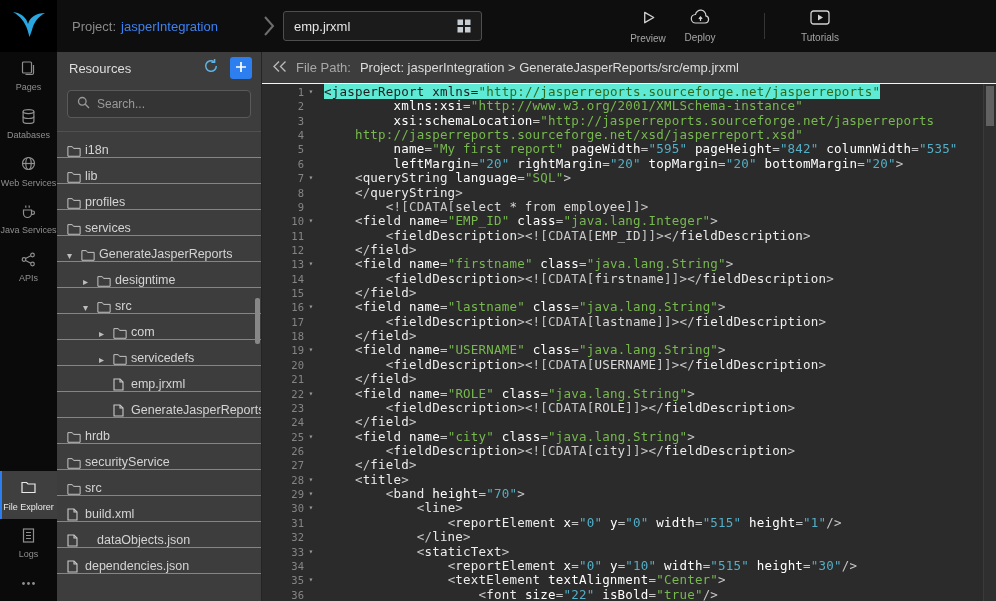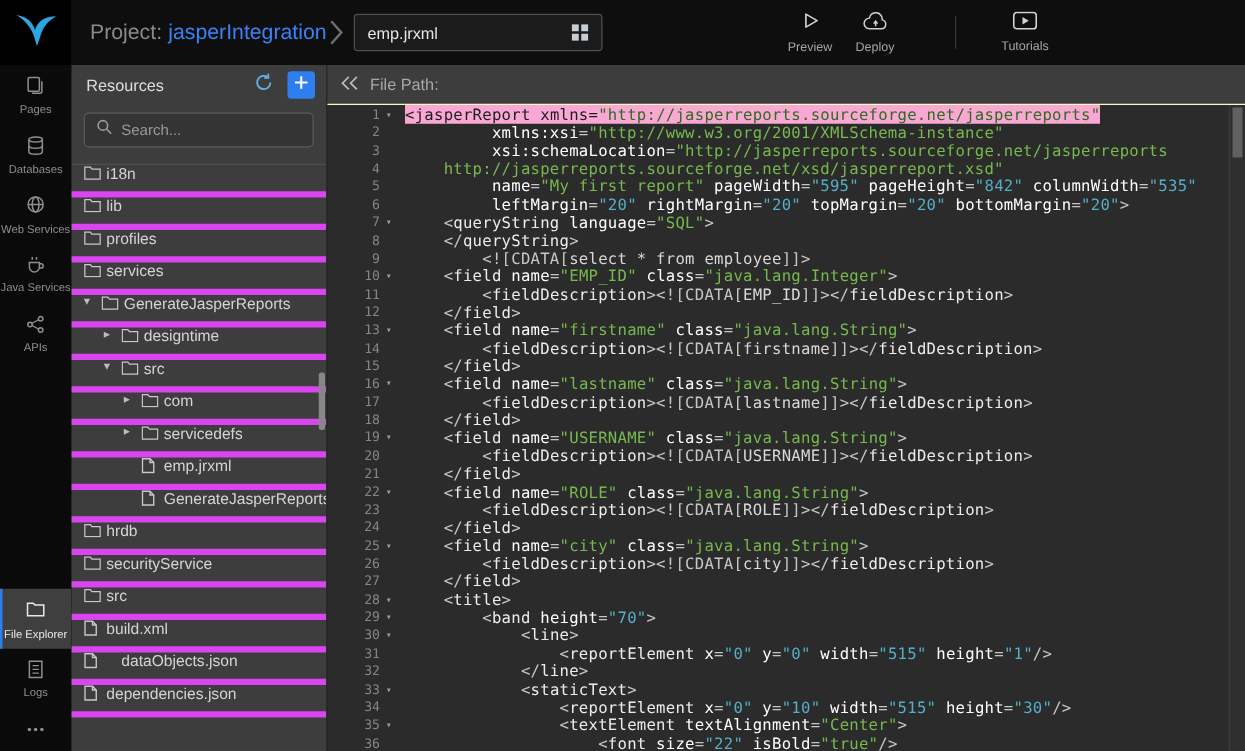--- a/index.html
+++ b/index.html
@@ -5,21 +5,21 @@
   *{margin:0;padding:0;box-sizing:border-box}
   html,body{width:996px;height:601px;overflow:hidden;background:#0a0a0a;
     font-family:"Liberation Sans","DejaVu Sans",sans-serif}
   body{position:relative}
 
   
   .topbar{position:absolute;left:0;top:0;width:996px;height:52px;background:#0e0e0e;z-index:6}
   .logo{position:absolute;left:0;top:0;width:57px;height:52px;background:#000;
     display:flex;align-items:center;justify-content:center;cursor:pointer}
   .project{position:absolute;left:72px;top:0;height:52px;display:flex;align-items:center;
-    font-size:17px;white-space:nowrap}
+    font-size:13px;white-space:nowrap}
   .project .plabel{color:#8a8a8a}
   .project .pname{color:#3b82f6;margin-left:5px}
   .tb-chev{position:absolute;left:263px;top:15px}
   .file-select{position:absolute;left:283px;top:11px;width:199px;height:30px;background:#1b1b1b;
     border:1px solid #4e4e4e;border-radius:3px;display:flex;align-items:center;
     padding:0 10px;cursor:pointer}
   .fs-value{color:#e6e6e6;font-size:13px;flex:1}
   .fs-grid{display:flex;align-items:center}
   .actions{position:absolute;left:622px;top:0;height:52px;display:flex;align-items:center}
   .action{width:52px;height:52px;display:flex;flex-direction:column;align-items:center;
@@ -44,21 +44,21 @@
   .res-refresh{display:flex;align-items:center;margin-right:11px;cursor:pointer}
   .res-add{width:22px;height:22px;background:#2d7ff0;border-radius:3px;display:flex;
     align-items:center;justify-content:center;cursor:pointer}
   .search{margin:6px 10px 0;height:28px;background:#343434;border:1px solid #5a5a5a;
     border-radius:4px;display:flex;align-items:center;padding:0 9px;gap:7px}
   .search input{background:transparent;border:none;outline:none;color:#cfcfcf;font-size:12px;
     width:100%;font-family:"Liberation Sans","DejaVu Sans",sans-serif}
   .search input::placeholder{color:#999}
   .tree-gap{height:13px;border-bottom:1px solid #505050;margin-top:1px}
   .tree{width:100%}
-  .tree-row{height:26px;display:flex;align-items:flex-start;border-bottom:5px solid #d946ef;
+  .tree-row{height:26px;display:flex;align-items:flex-end;border-bottom:1px solid #d946ef;
     font-size:12.5px;color:#d4d4d4;cursor:pointer;white-space:nowrap;overflow:hidden}
   .arrow{width:14px;flex:none;font-size:10px;color:#bdbdbd;text-align:left}
   .ticon{width:18px;flex:none;display:flex;align-items:center}
   .tlabel{overflow:hidden}
   .tree-scroll{position:absolute;right:1px;top:246px;width:5px;height:46px;background:#878787;
     border-radius:2px;cursor:pointer}
 
   
   .main{position:absolute;left:262px;top:52px;right:0;bottom:0;background:#2b2b2b}
   .filepath{height:32px;background:#3d3d3d;border-bottom:1px solid #fef9c3;display:flex;
@@ -73,21 +73,21 @@
   .gnum{width:42px;text-align:right;color:#858585;font-size:10.5px}
   .gfold{width:14px;text-align:center;color:#9a9a9a;font-size:8px;cursor:pointer}
   .code{flex:1;padding:1px 14px 0 4px;overflow:hidden}
   .cline{height:14.36px;line-height:14.36px;font-size:12.5px;white-space:pre;letter-spacing:.2px}
   .tk-p{color:#c6c6c6}
   .tk-t{color:#ececec}
   .tk-a{color:#ffffff}
   .tk-s{color:#77b94e}
   .tk-n{color:#54aec6}
   .tk-w{color:#d8d8d8}
-  .selbg{background:#f9a8d4}
+  .selbg{background:#5eead4}
   .cline.sel .tk-p,.cline.sel .tk-t,.cline.sel .tk-a,.cline.sel .tk-w{color:#1d1d1d}
   .cline.sel .tk-s{color:#2e6b1e}
   .ed-scroll{position:absolute;right:0;top:0;bottom:0;width:13px;background:#2f2f2f;
     border-left:1px solid #3a3a3a;cursor:pointer}
   .ed-thumb{position:absolute;top:2px;left:2px;right:2px;height:40px;background:#616161}
 </style>
 </head>
 <body>
 
 <div class="topbar">
@@ -395,20 +395,21 @@
 </div>
 
 <div class="main">
   <div class="filepath">
     <span class="collapse">
       <span><svg width="15" height="13" viewBox="0 0 15 13">
             <path d="M7 1.5L2 6.5l5 5M13.5 1.5l-5 5 5 5" fill="none" stroke="#b8b8b8" stroke-width="1.4"></path>
           </svg></span>
     </span>
     <span class="fp-label">File Path:</span>
+    <span class="fp-value">Project: jasperIntegration &gt; GenerateJasperReports/src/emp.jrxml</span>
   </div>
   <div class="editor">
     <div class="gutter" id="gutter">
         <div class="gline">
           <span class="gnum">1</span>
           <span class="gfold">▾</span>
         </div>
         <div class="gline">
           <span class="gnum">2</span>
           <span class="gfold"></span>

